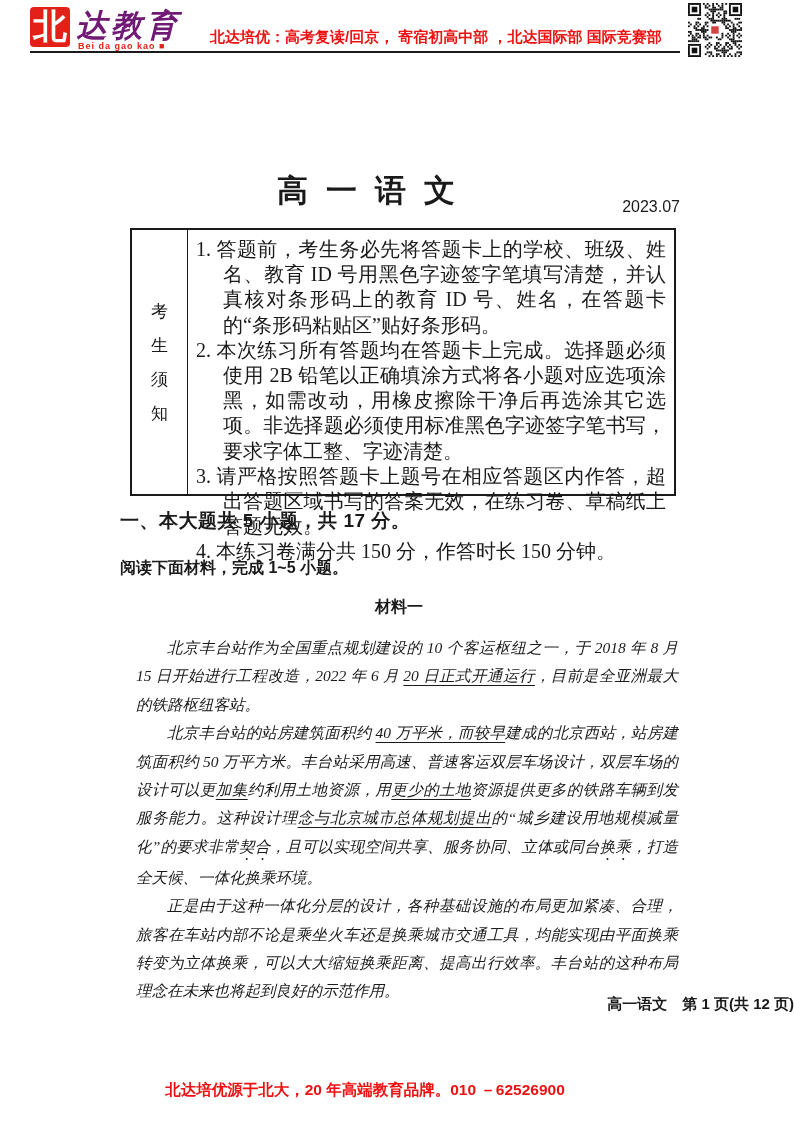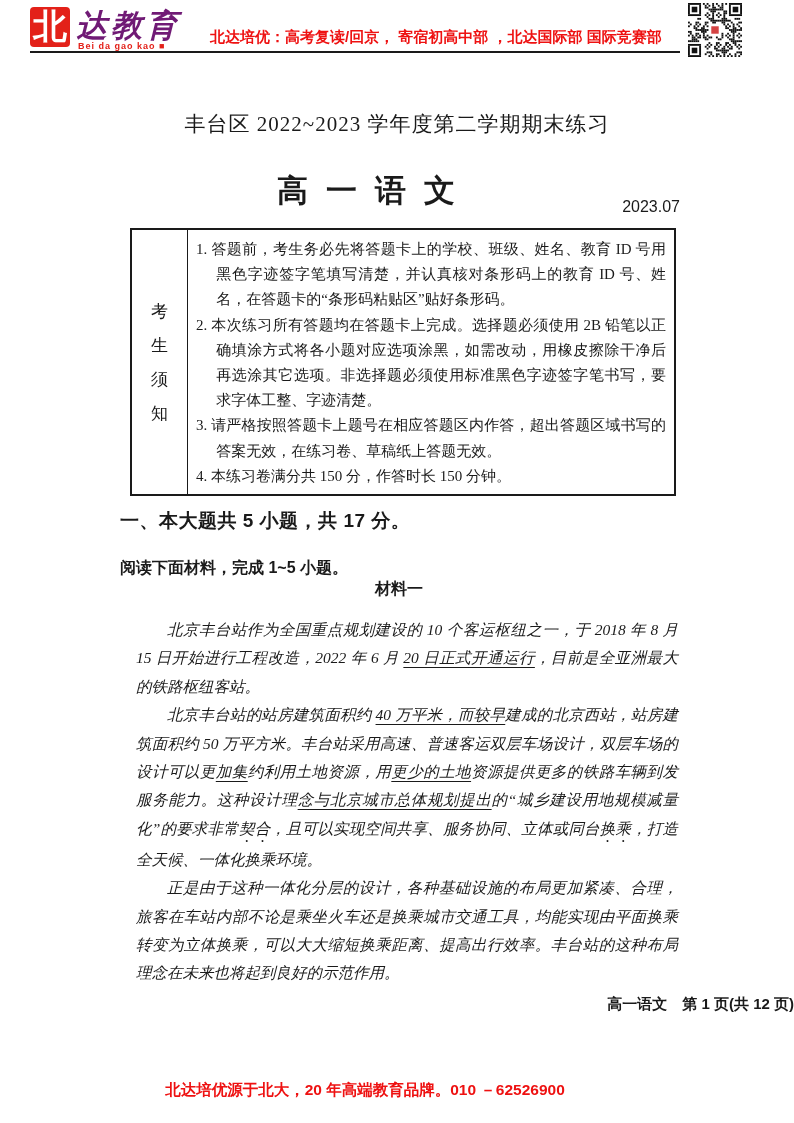--- a/index.html
+++ b/index.html
@@ -58,33 +58,33 @@
     position:absolute; left:130px; top:228px; width:546px; height:268px;
     border:2px solid #1a1a1a; display:flex;
   }
   .notice-label {
     width:56px; border-right:1.5px solid #1a1a1a;
     display:flex; flex-direction:column; align-items:center; justify-content:center;
     gap:11px; font-size:17px; letter-spacing:0;
   }
   .notice-items { flex:1; padding:7px 8px 4px 8px; }
   .notice-item {
-    font-size:15px; line-height:25.2px; text-align:justify;
+    font-size:20px; line-height:25.2px; text-align:justify;
     padding-left:1.35em; text-indent:-1.35em;
   }
 
   
   .content { position:absolute; left:120px; top:508px; width:558px; }
   .sec-heading {
     font-family:"Liberation Sans","DejaVu Sans",sans-serif;
     font-weight:bold; font-size:19px; margin-bottom:24px; letter-spacing:0.5px;
   }
   .read-instruction {
     font-family:"Liberation Sans","DejaVu Sans",sans-serif;
-    font-weight:bold; font-size:16px; 
+    font-weight:bold; font-size:16px; margin-bottom:18px;
   }
   .material-label {
     font-family:"Liberation Sans","DejaVu Sans",sans-serif;
     font-weight:bold; font-size:16px; text-align:center; margin-bottom:16px;
   }
   .body-para {
     font-size:15.5px; line-height:28.4px; text-align:justify;
     text-indent:2em; font-style:italic;
     font-family:"Liberation Serif","DejaVu Serif",serif;
     margin-left:16px;
@@ -386,21 +386,20 @@
         <rect x="19" y="28" width="1" height="1"></rect>
         <rect x="21" y="28" width="1" height="1"></rect>
         <rect x="23" y="28" width="1" height="1"></rect>
         <rect x="25" y="28" width="1" height="1"></rect>
         <rect x="27" y="28" width="1" height="1"></rect>
       </g>
     <rect x="12" y="12" width="5" height="5" fill="#ffffff"></rect>
     <rect x="12.5" y="12.5" width="4" height="4" fill="#cc2222" opacity="0.85"></rect>
   </svg>
 
-  <div class="exam-title">丰台区 2022~2023 学年度第二学期期末练习</div>
   <div class="subject-title">高一语文</div>
   <div class="exam-date">2023.07</div>
 
   <div class="notice-box">
     <div class="notice-label">
       <span>考</span>
       <span>生</span>
       <span>须</span>
       <span>知</span>
     </div>

